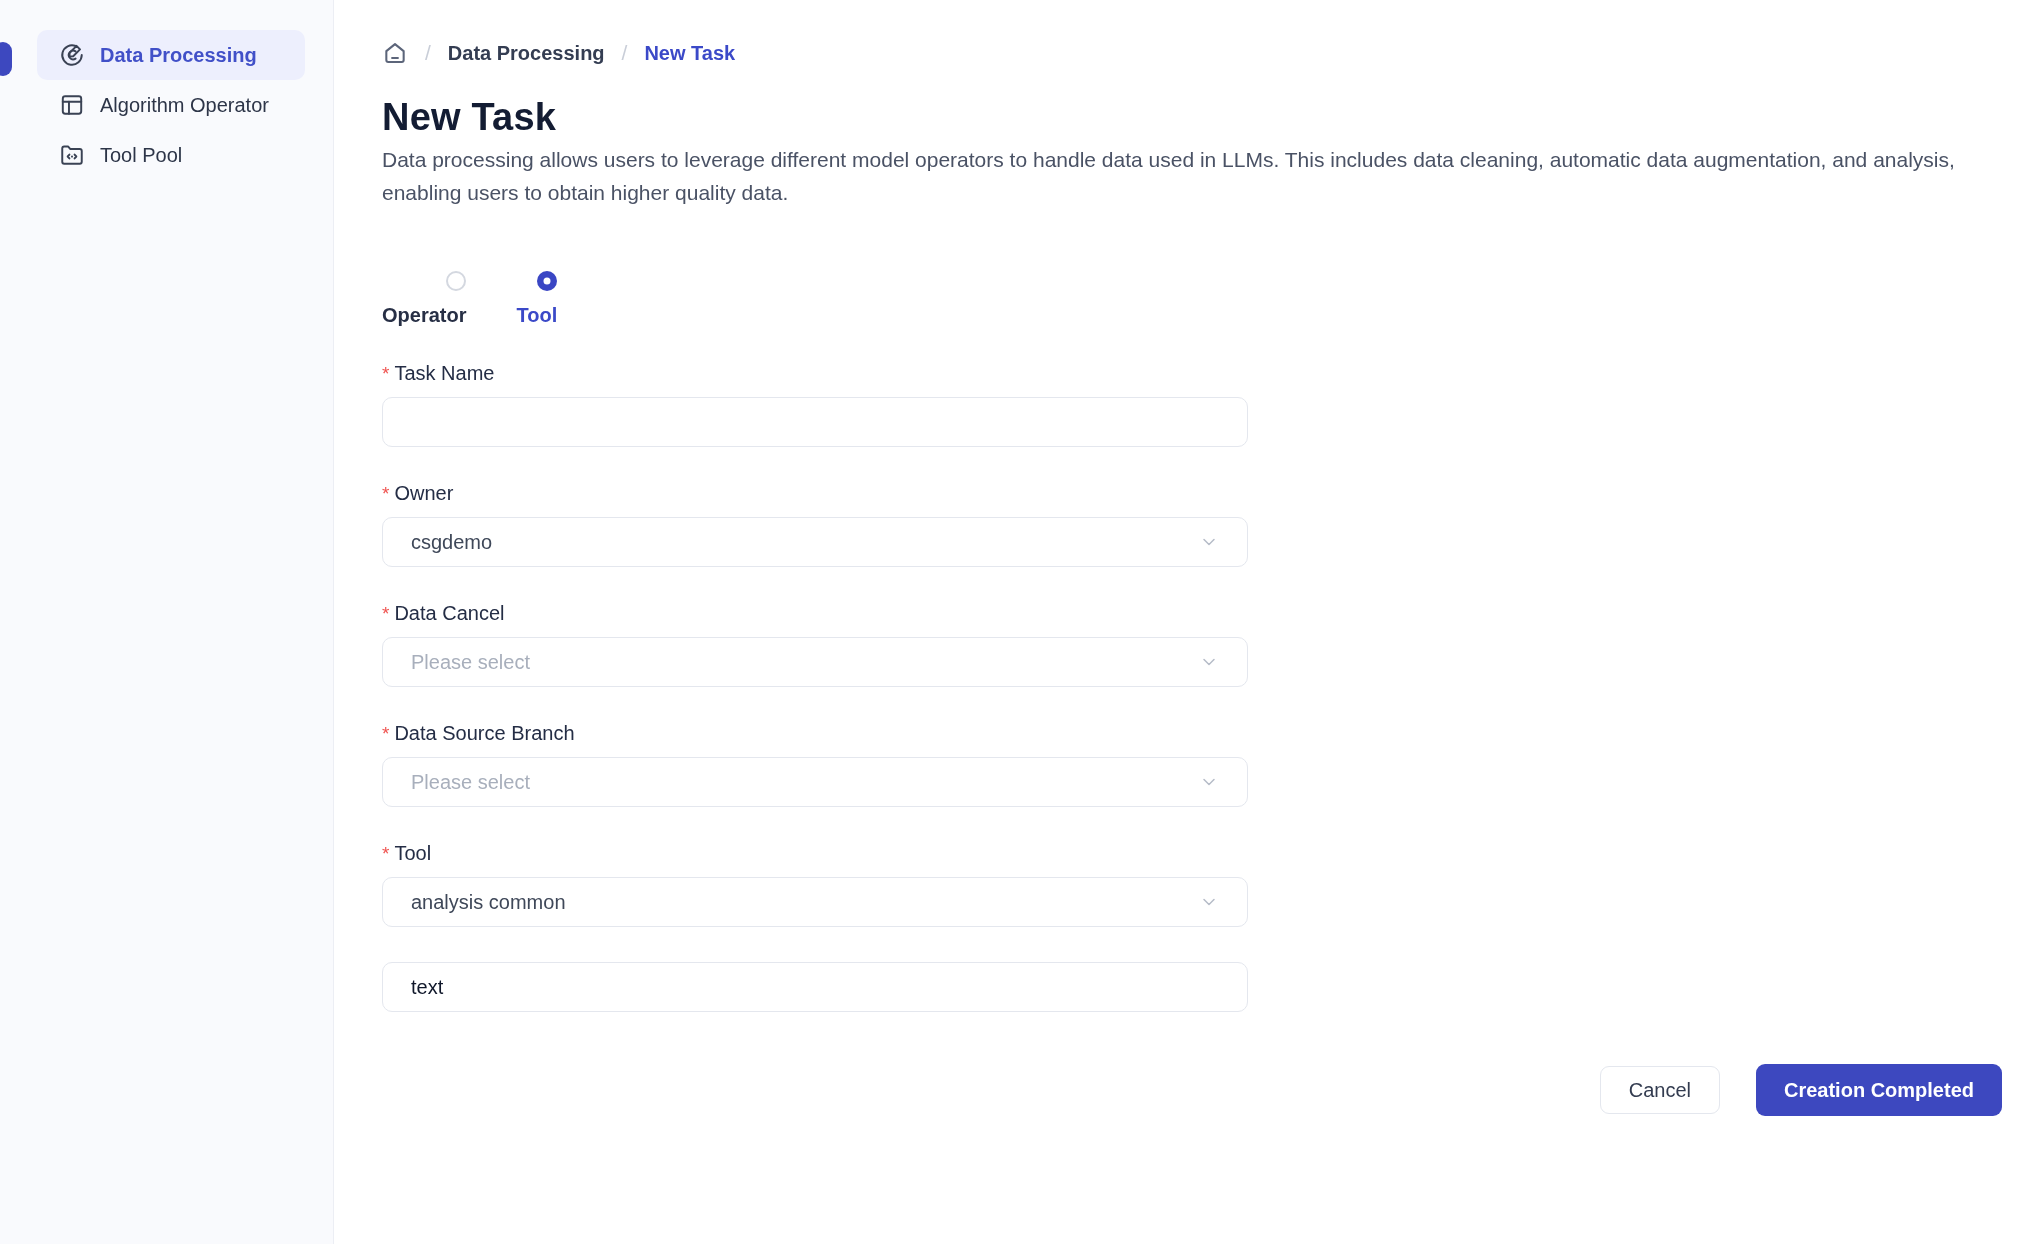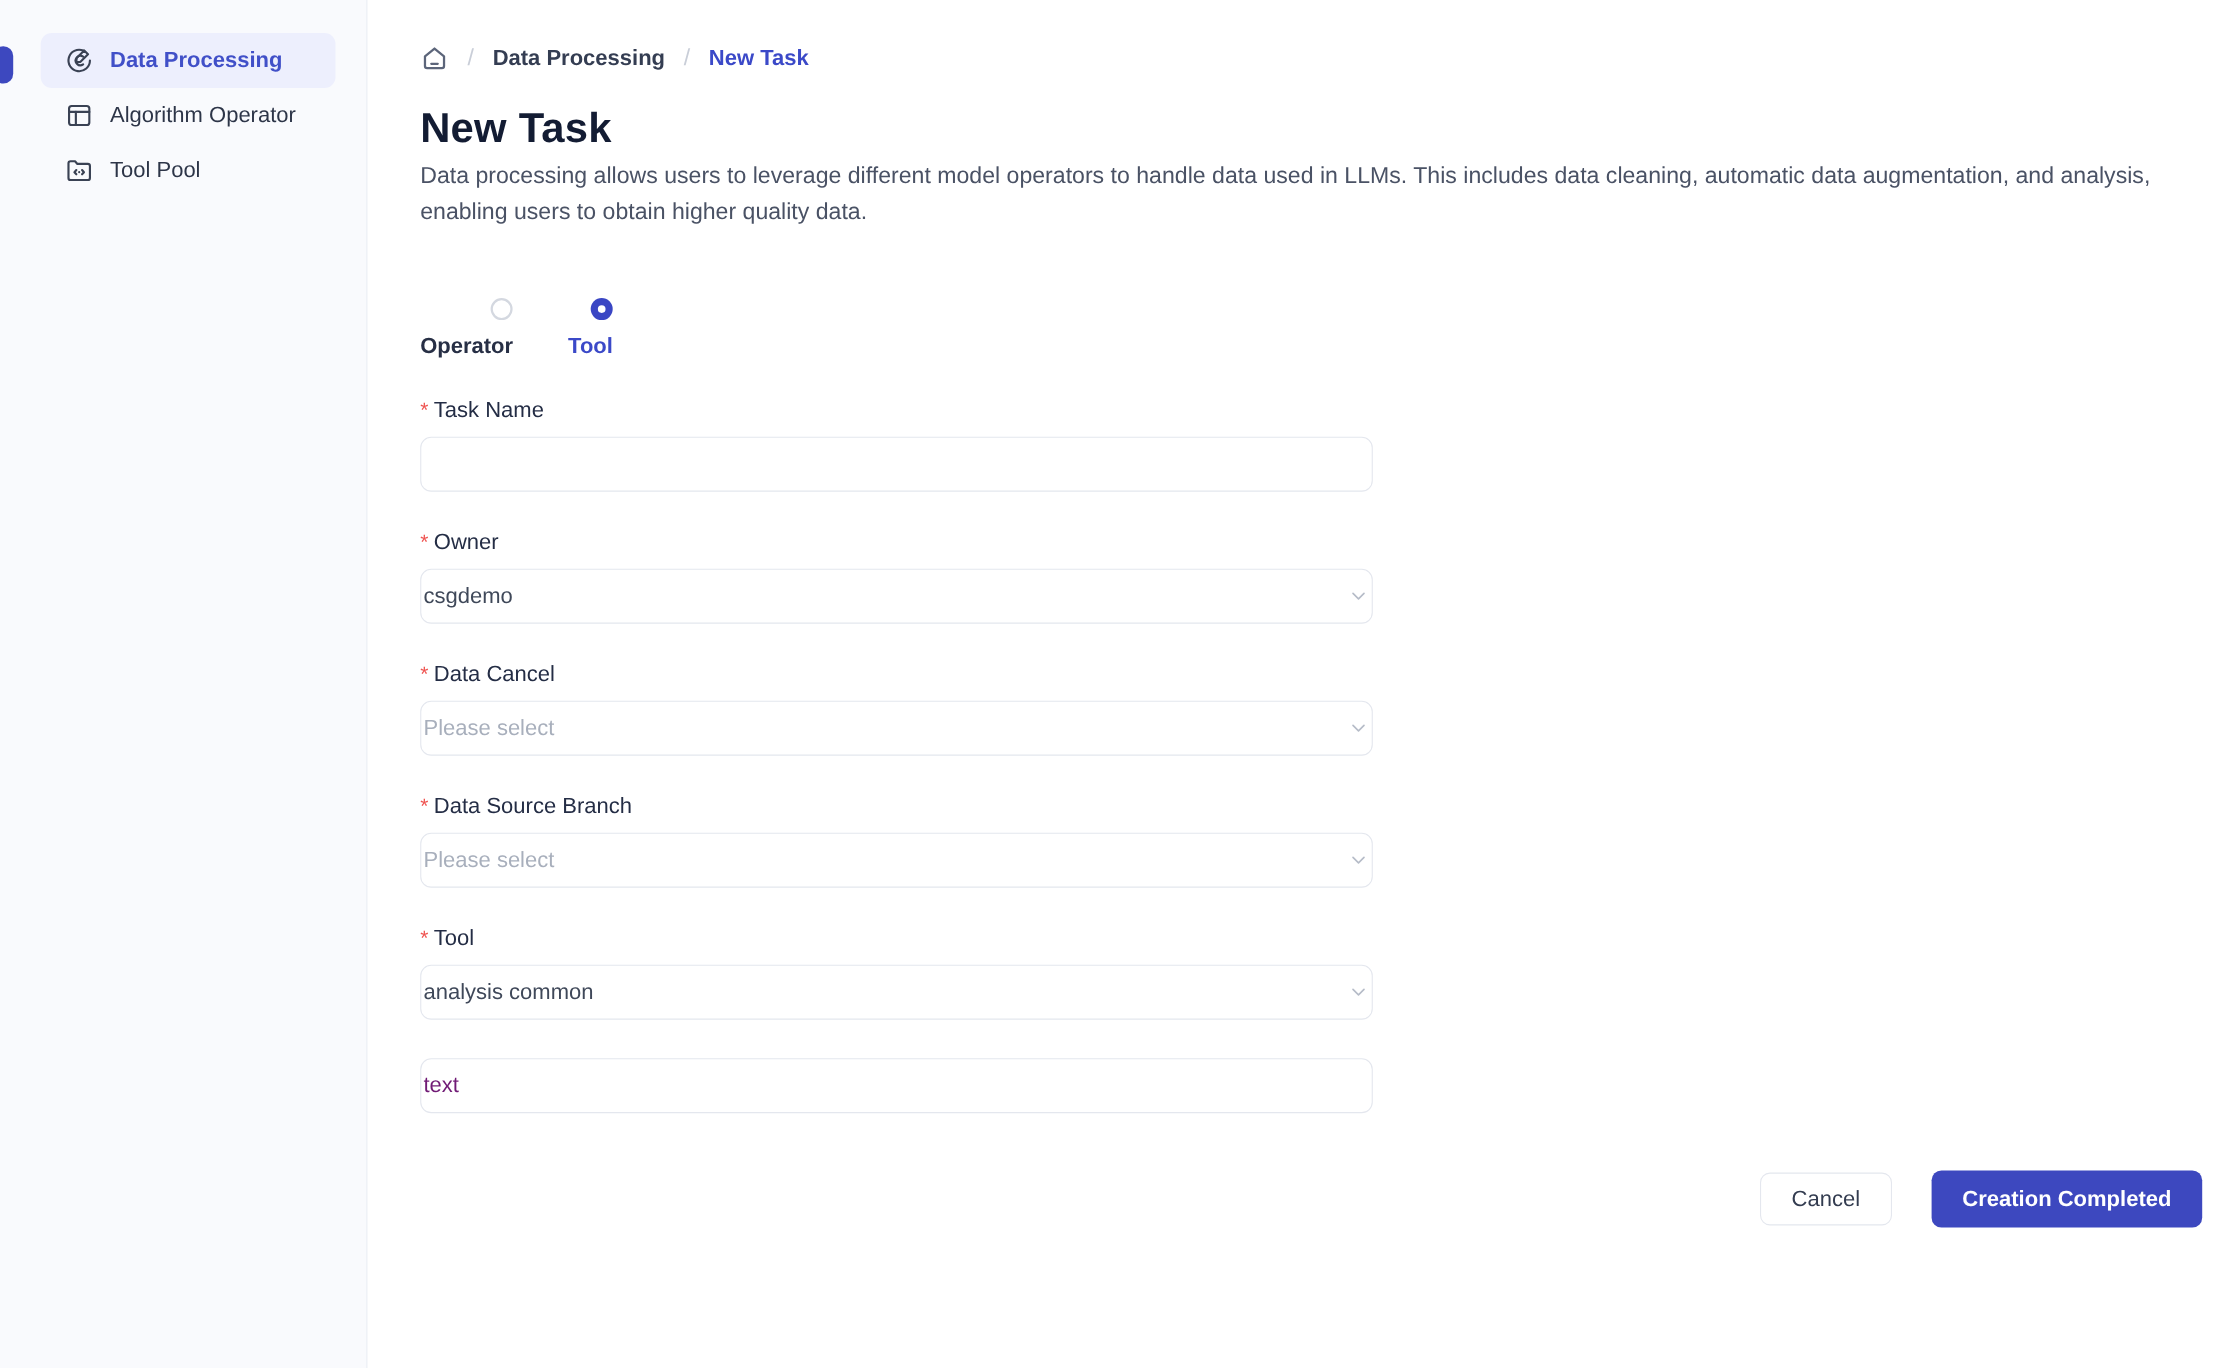--- a/index.html
+++ b/index.html
@@ -104,29 +104,29 @@
   .field-label {
     display: flex; align-items: baseline;
     font-size: 20px; color: #242d45; margin-bottom: 12px;
   }
   .req { color: #ef5350; margin-right: 5px; font-size: 19px; }
   .control {
     height: 50px; width: 100%;
     border: 1px solid #e4e7ee; border-radius: 10px;
     background: #ffffff;
     display: flex; align-items: center; justify-content: space-between;
-    padding: 0 2px;
+    padding: 0 28px;
     font-size: 20px;
     cursor: pointer;
   }
   .control .value { color: #3f4859; }
   .control .placeholder { color: #a8afbc; }
   .chevron { color: #b6bcc8; display: inline-flex; }
   input.control {
-    cursor: text; color: #701a75;
+    cursor: text; color: #0f172a;
   }
   input.control::placeholder { color: #a8afbc; }
 
   
   .footer {
     margin-top: 52px;
     display: flex; justify-content: flex-end; align-items: center;
     gap: 36px;
     padding-bottom: 30px;
   }

